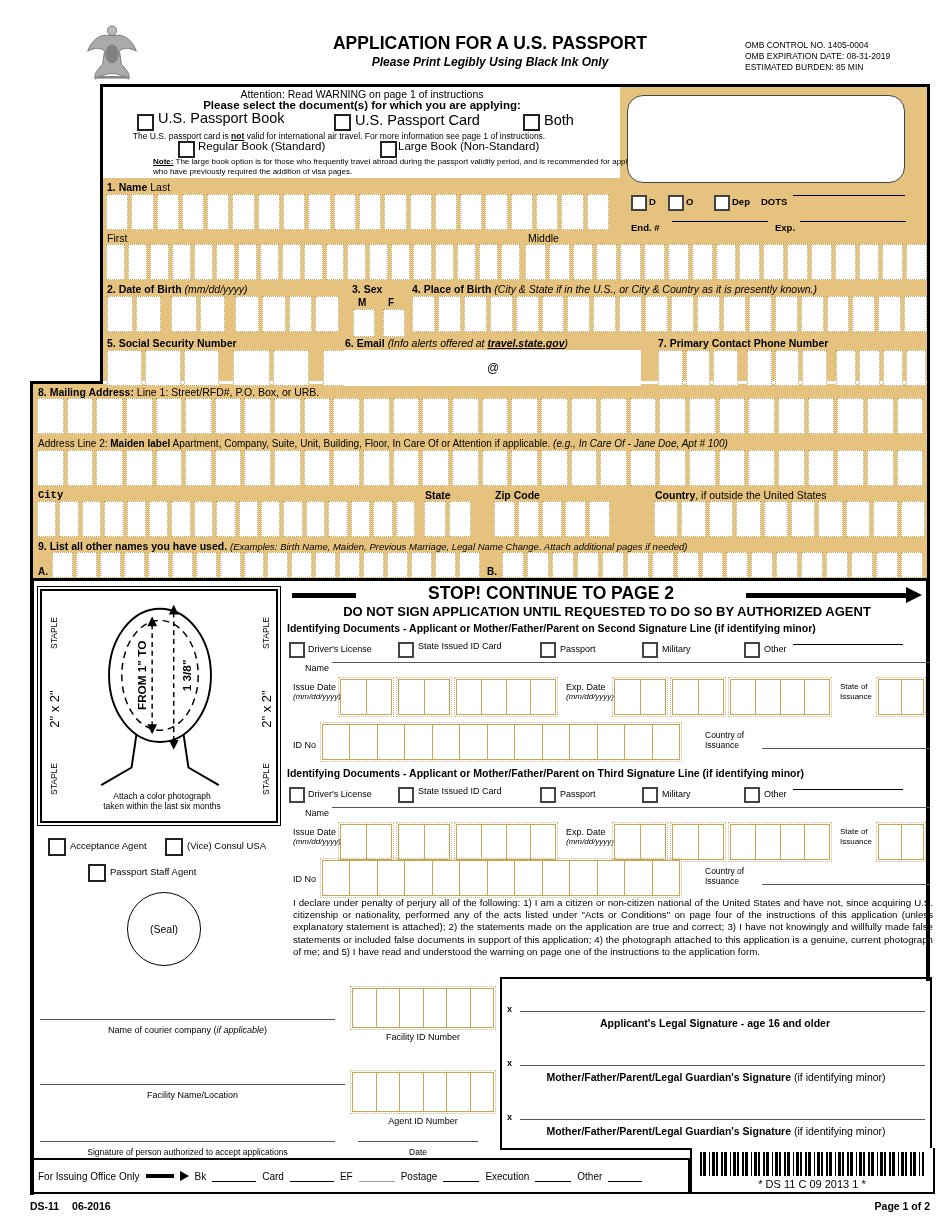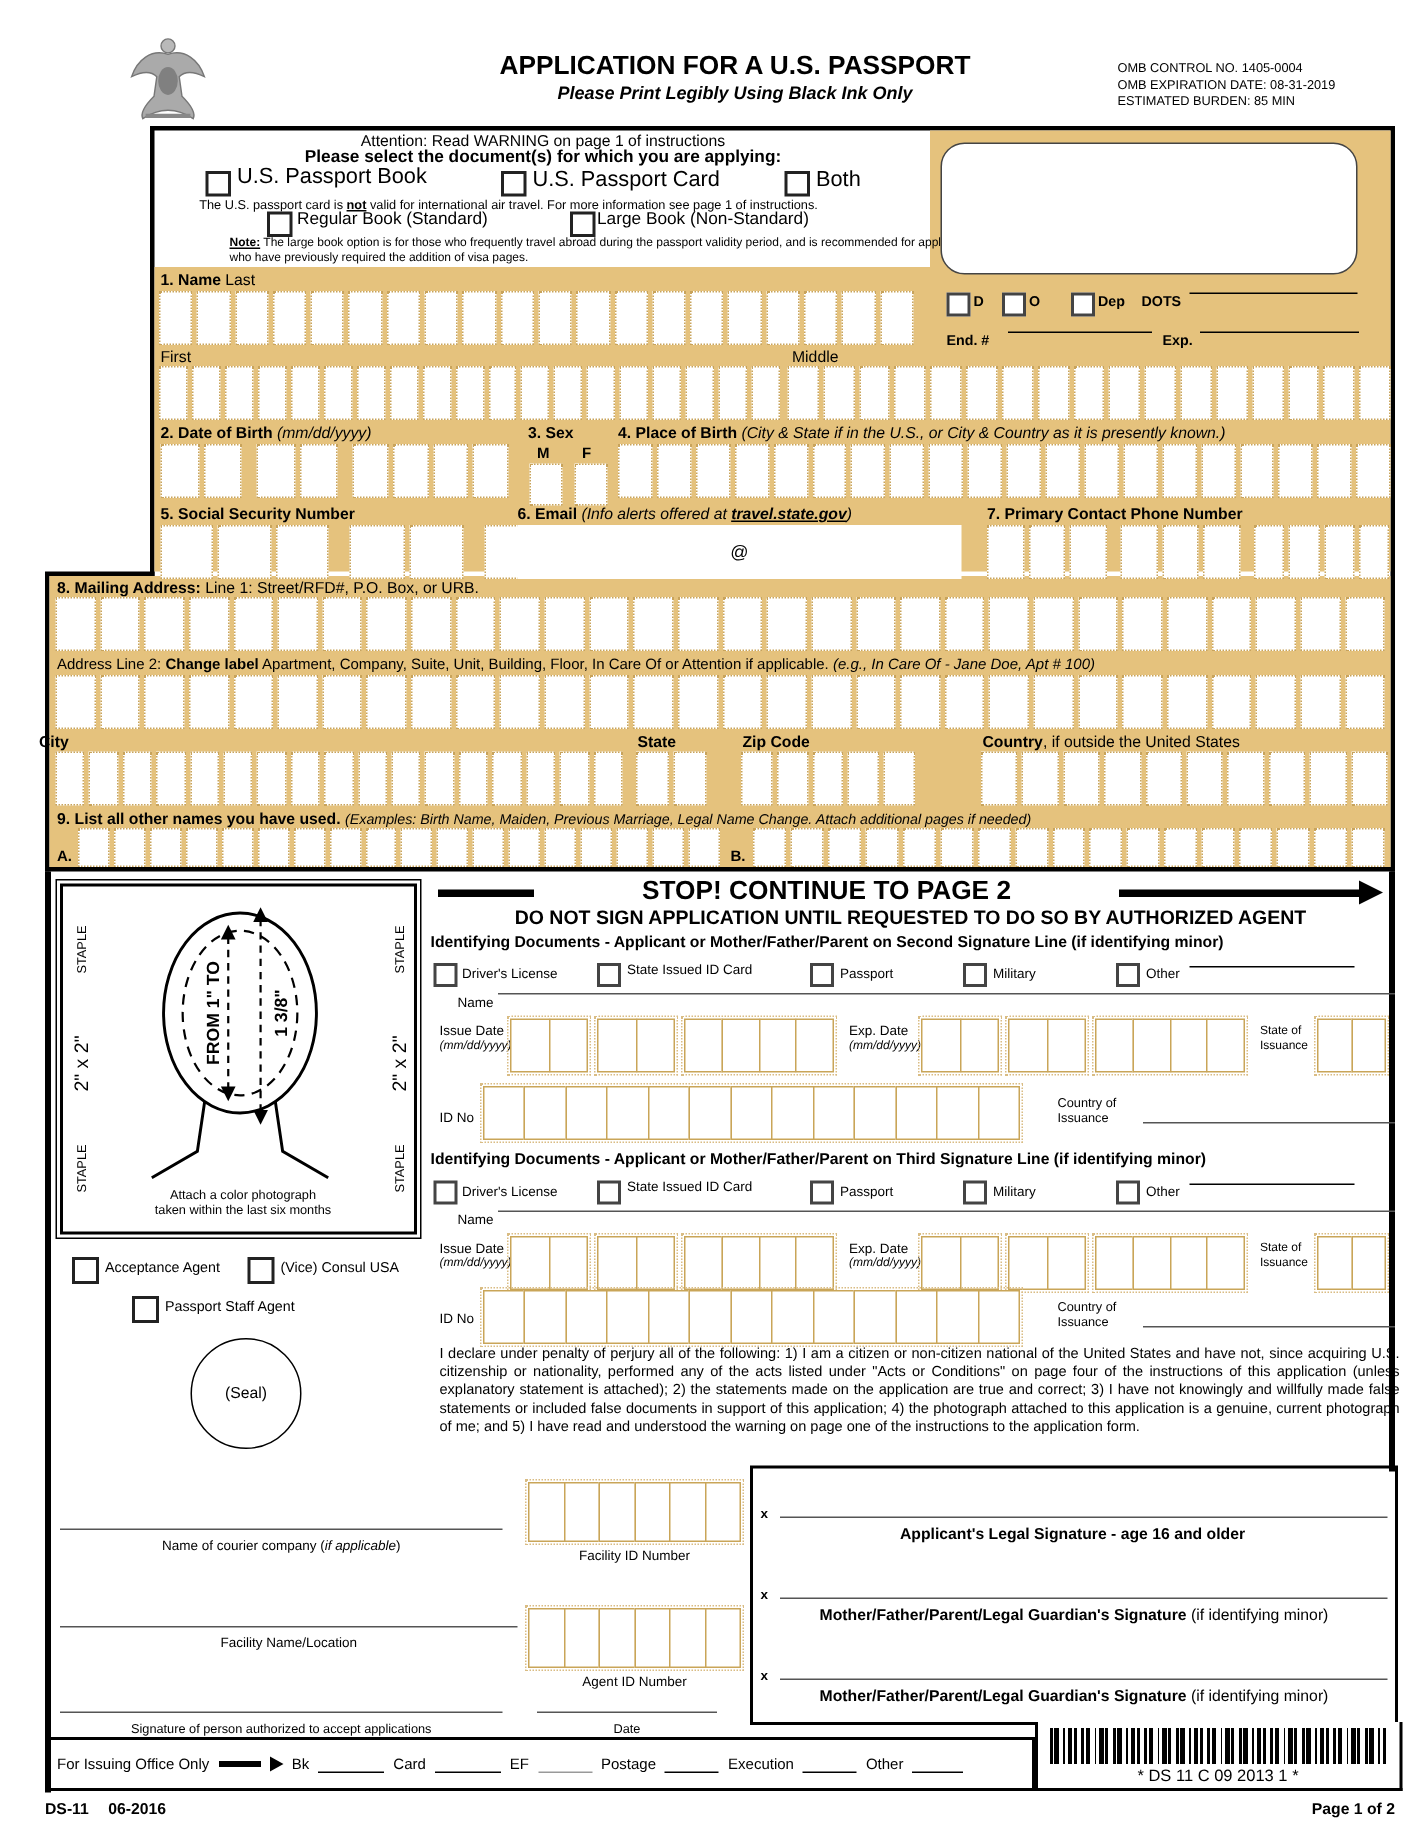--- a/index.html
+++ b/index.html
@@ -313,21 +313,21 @@
       <span></span>
       <span></span>
       <span></span>
       <span></span>
       <span></span>
       <span></span>
       <span></span>
     </div>
 
   <div class="abs s10" style="left:38px;top:438px;width:888px;">
-    <span>Address Line 2: </span><span class="b">Change label</span><span> Apartment, Company, Suite, Unit, Building, Floor, In Care Of or Attention if applicable. </span><span class="i">(e.g., In Care Of - Jane Doe, Apt # 100)</span>
+    <span>Address Line 2: </span><span class="b">Maiden label</span><span> Apartment, Company, Suite, Unit, Building, Floor, In Care Of or Attention if applicable. </span><span class="i">(e.g., In Care Of - Jane Doe, Apt # 100)</span>
   </div>
   <div class="cells" style="left:37px;top:450px;width:886px;height:36px;">
       <span></span>
       <span></span>
       <span></span>
       <span></span>
       <span></span>
       <span></span>
       <span></span>
       <span></span>
@@ -348,21 +348,21 @@
       <span></span>
       <span></span>
       <span></span>
       <span></span>
       <span></span>
       <span></span>
       <span></span>
       <span></span>
     </div>
 
-  <div class="abs lbl b" style="left:26px;top:489px;">City</div>
+  <div class="abs lbl b" style="left:38px;top:489px;font-family:Liberation Mono, monospace;">City</div>
   <div class="abs lbl b" style="left:425px;top:489px;">State</div>
   <div class="abs lbl b" style="left:495px;top:489px;">Zip Code</div>
   <div class="abs lbl" style="left:655px;top:489px;">
     <span class="b">Country</span><span>, if outside the United States</span>
   </div>
   <div class="cells" style="left:37px;top:501px;width:378px;height:36px;">
       <span></span>
       <span></span>
       <span></span>
       <span></span>

